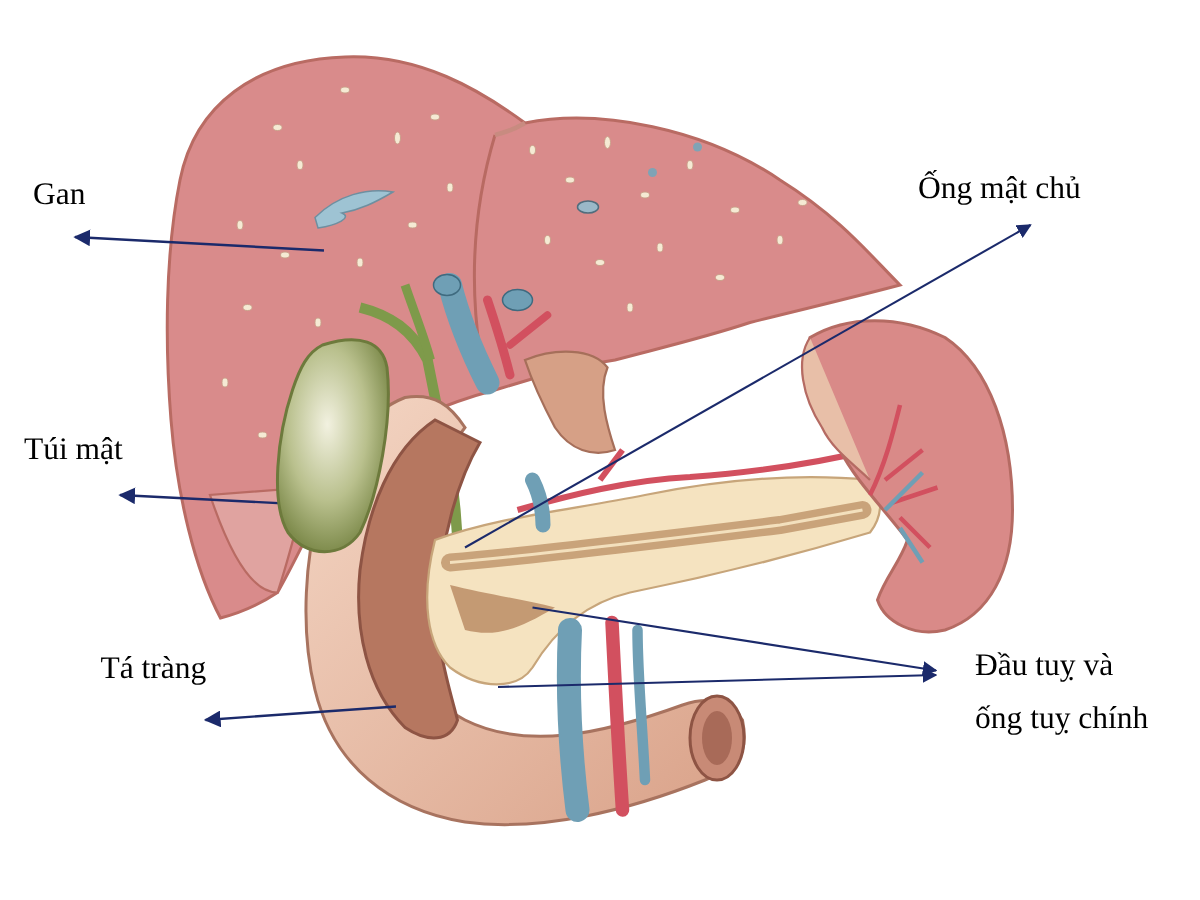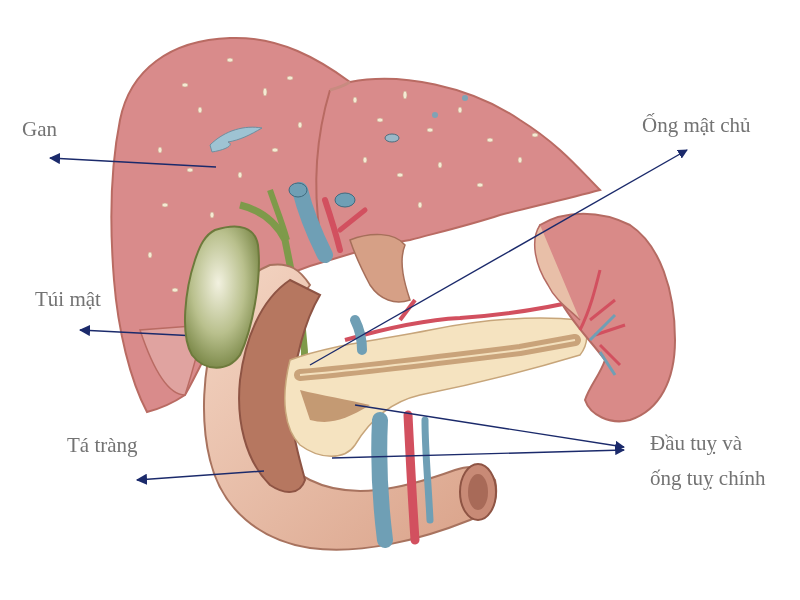--- a/index.html
+++ b/index.html
@@ -1,18 +1,18 @@
 <!DOCTYPE html>
 <html><head>
 <meta charset="utf-8">
 <style>
   html, body { margin:0; padding:0; background:#ffffff; }
   .stage { position:relative; width:800px; height:600px; overflow:hidden; background:#ffffff; font-family:"Liberation Serif", serif; }
   svg.art { position:absolute; left:0; top:0; }
-  .label { position:absolute; font-family:"Liberation Serif", "DejaVu Serif", serif; font-size:21px; color:#737373; line-height:27px; white-space:nowrap; }
+  .label { position:absolute; font-family:"Liberation Serif", "DejaVu Serif", serif; font-size:21px; color:#000000; line-height:27px; white-space:nowrap; }
 </style>
 </head>
 <body>
 
 <div class="stage">
   <svg class="art" width="800" height="600" viewBox="0 0 800 600">
     <defs>
       <marker id="ah" viewBox="0 0 10 10" refX="9" refY="5" markerWidth="7" markerHeight="7" orient="auto-start-reverse">
         <path d="M0,0 L10,5 L0,10 z" fill="#1b2a6b"></path>
       </marker>
@@ -126,18 +126,18 @@
       <line x1="264" y1="471" x2="137" y2="480" stroke="#1b2a6b" stroke-width="1.6" marker-end="url(#ah)"></line>
       <line x1="310" y1="365" x2="687" y2="150" stroke="#1b2a6b" stroke-width="1.4" marker-end="url(#ah)"></line>
       <line x1="355" y1="405" x2="624" y2="447" stroke="#1b2a6b" stroke-width="1.4" marker-end="url(#ah)"></line>
       <line x1="332" y1="458" x2="624" y2="450" stroke="#1b2a6b" stroke-width="1.4" marker-end="url(#ah)"></line>
     </g>
 
     <path d="M215,230 C240,222 255,228 258,245 C262,280 252,330 240,355 C228,372 205,372 192,355 C180,335 185,290 195,260 C200,245 205,235 215,230 Z" fill="url(#gbGrad)" stroke="#6d7a3c" stroke-width="2"></path>
   </svg>
 
   <div class="label" style="left:22px; top:116px;">Gan</div>
-  <div class="label" style="left:35px; top:286px;">Túi mật</div>
+  <div class="label" style="left:16px; top:286px;">Túi mật</div>
   <div class="label" style="left:67px; top:432px;">Tá tràng</div>
-  <div class="label" style="left:642px; top:112px;text-align:right;">Ống mật chủ</div>
+  <div class="label" style="left:612px; top:112px;text-align:right;">Ống mật chủ</div>
   <div class="label" style="left:650px; top:430px;">Đầu tuỵ và</div>
   <div class="label" style="left:650px; top:465px;">ống tuỵ chính</div>
 </div>
 
 </body></html>

